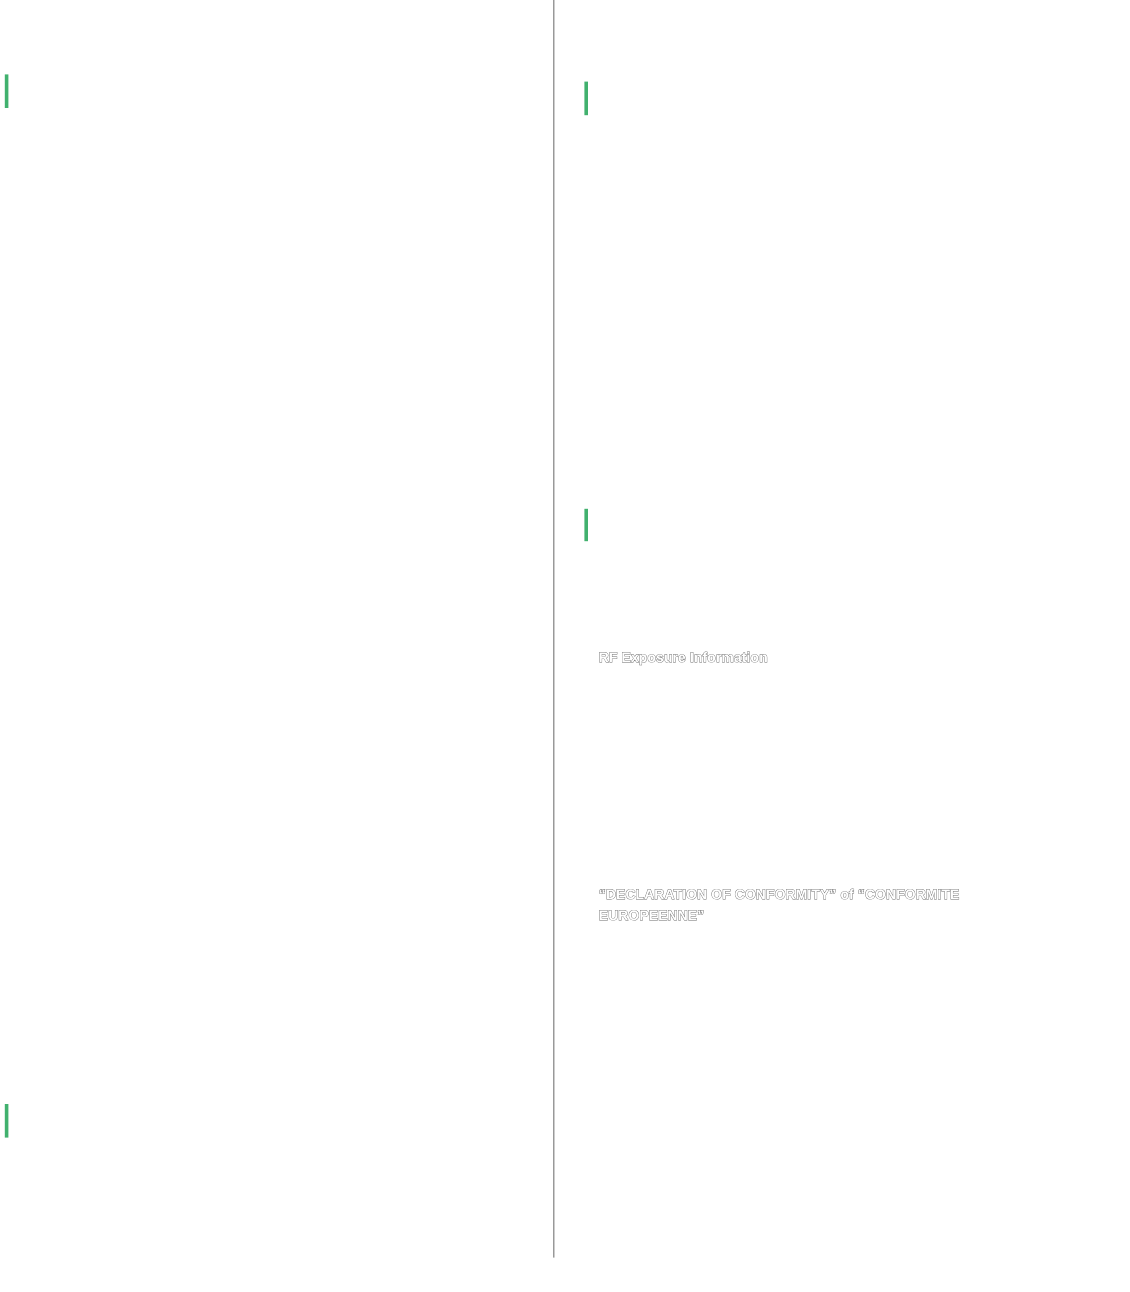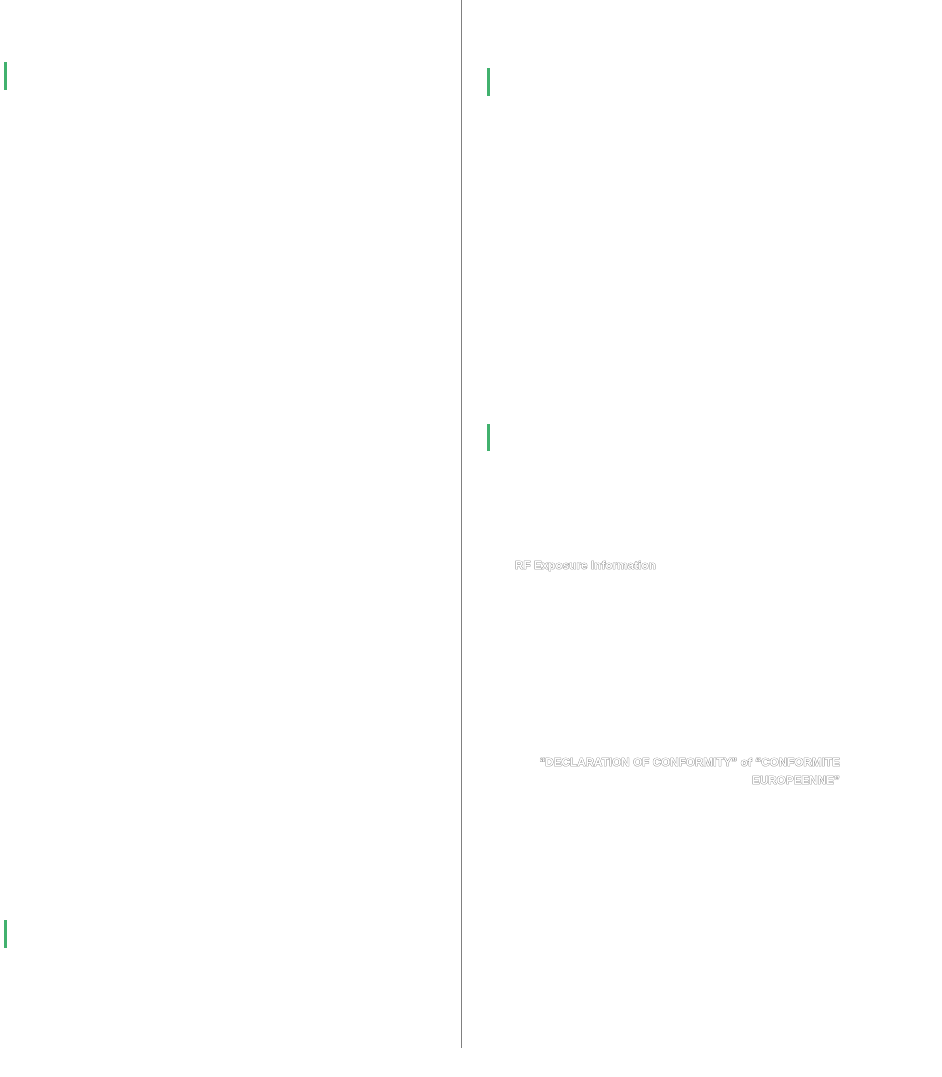--- a/index.html
+++ b/index.html
@@ -51,34 +51,33 @@
     font-family: "Liberation Sans", sans-serif;
     font-weight: bold;
     font-size: 11.5px;
     line-height: 18px;
     letter-spacing: 0.15px;
     color: #ffffff;
     -webkit-text-stroke: 0.7px #6e6e6e;
     text-stroke: 0.7px #6e6e6e;
     paint-order: stroke fill;
     white-space: pre-wrap;
-    margin: 16px;
+    margin: 0;
   }
 
   .heading-rf {
     left: 499px;
     top: 540px;
     width: 330px;
   }
 
   .heading-doc {
     left: 499px;
     top: 737px;
     width: 325px;
-    text-align: right;
   }
 </style>
 </head>
 <body>
 
 <div class="page">
 
   <div class="column column-left"></div>
 
   <div class="column-divider" style="left:461px; top:0px; height:1048px;"></div>

